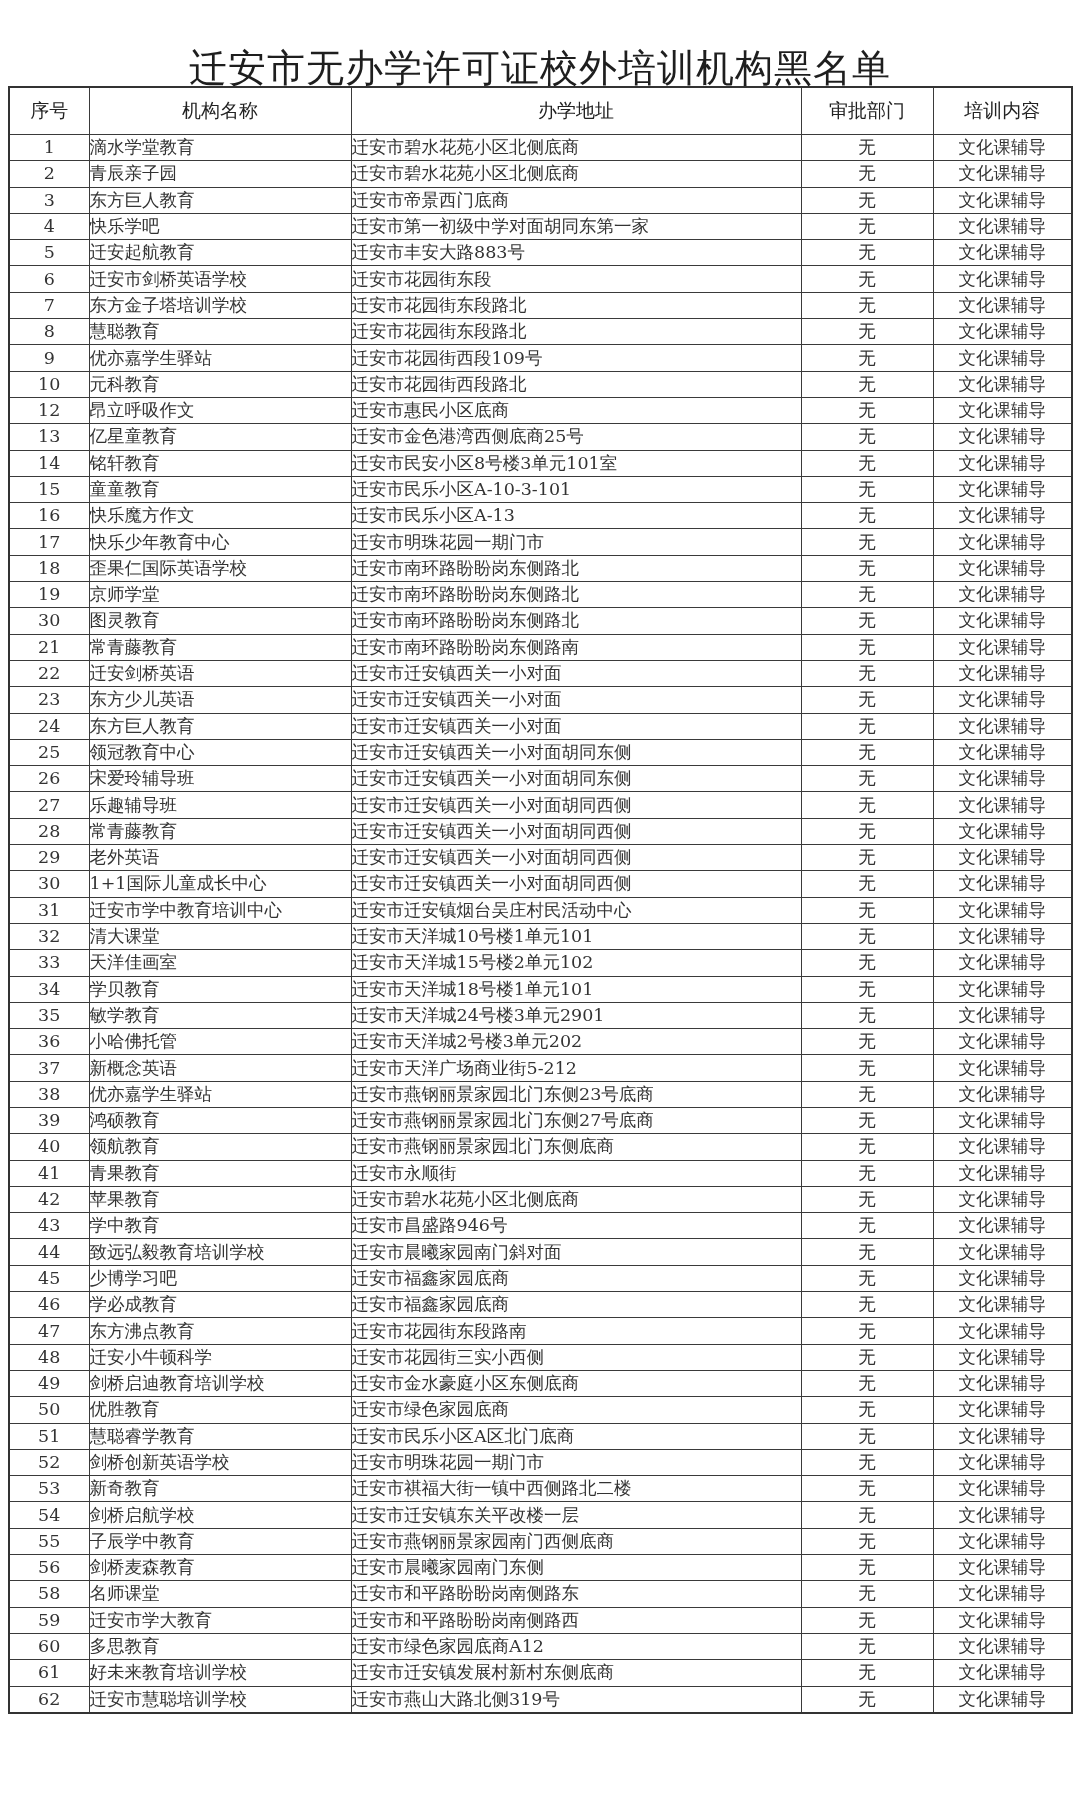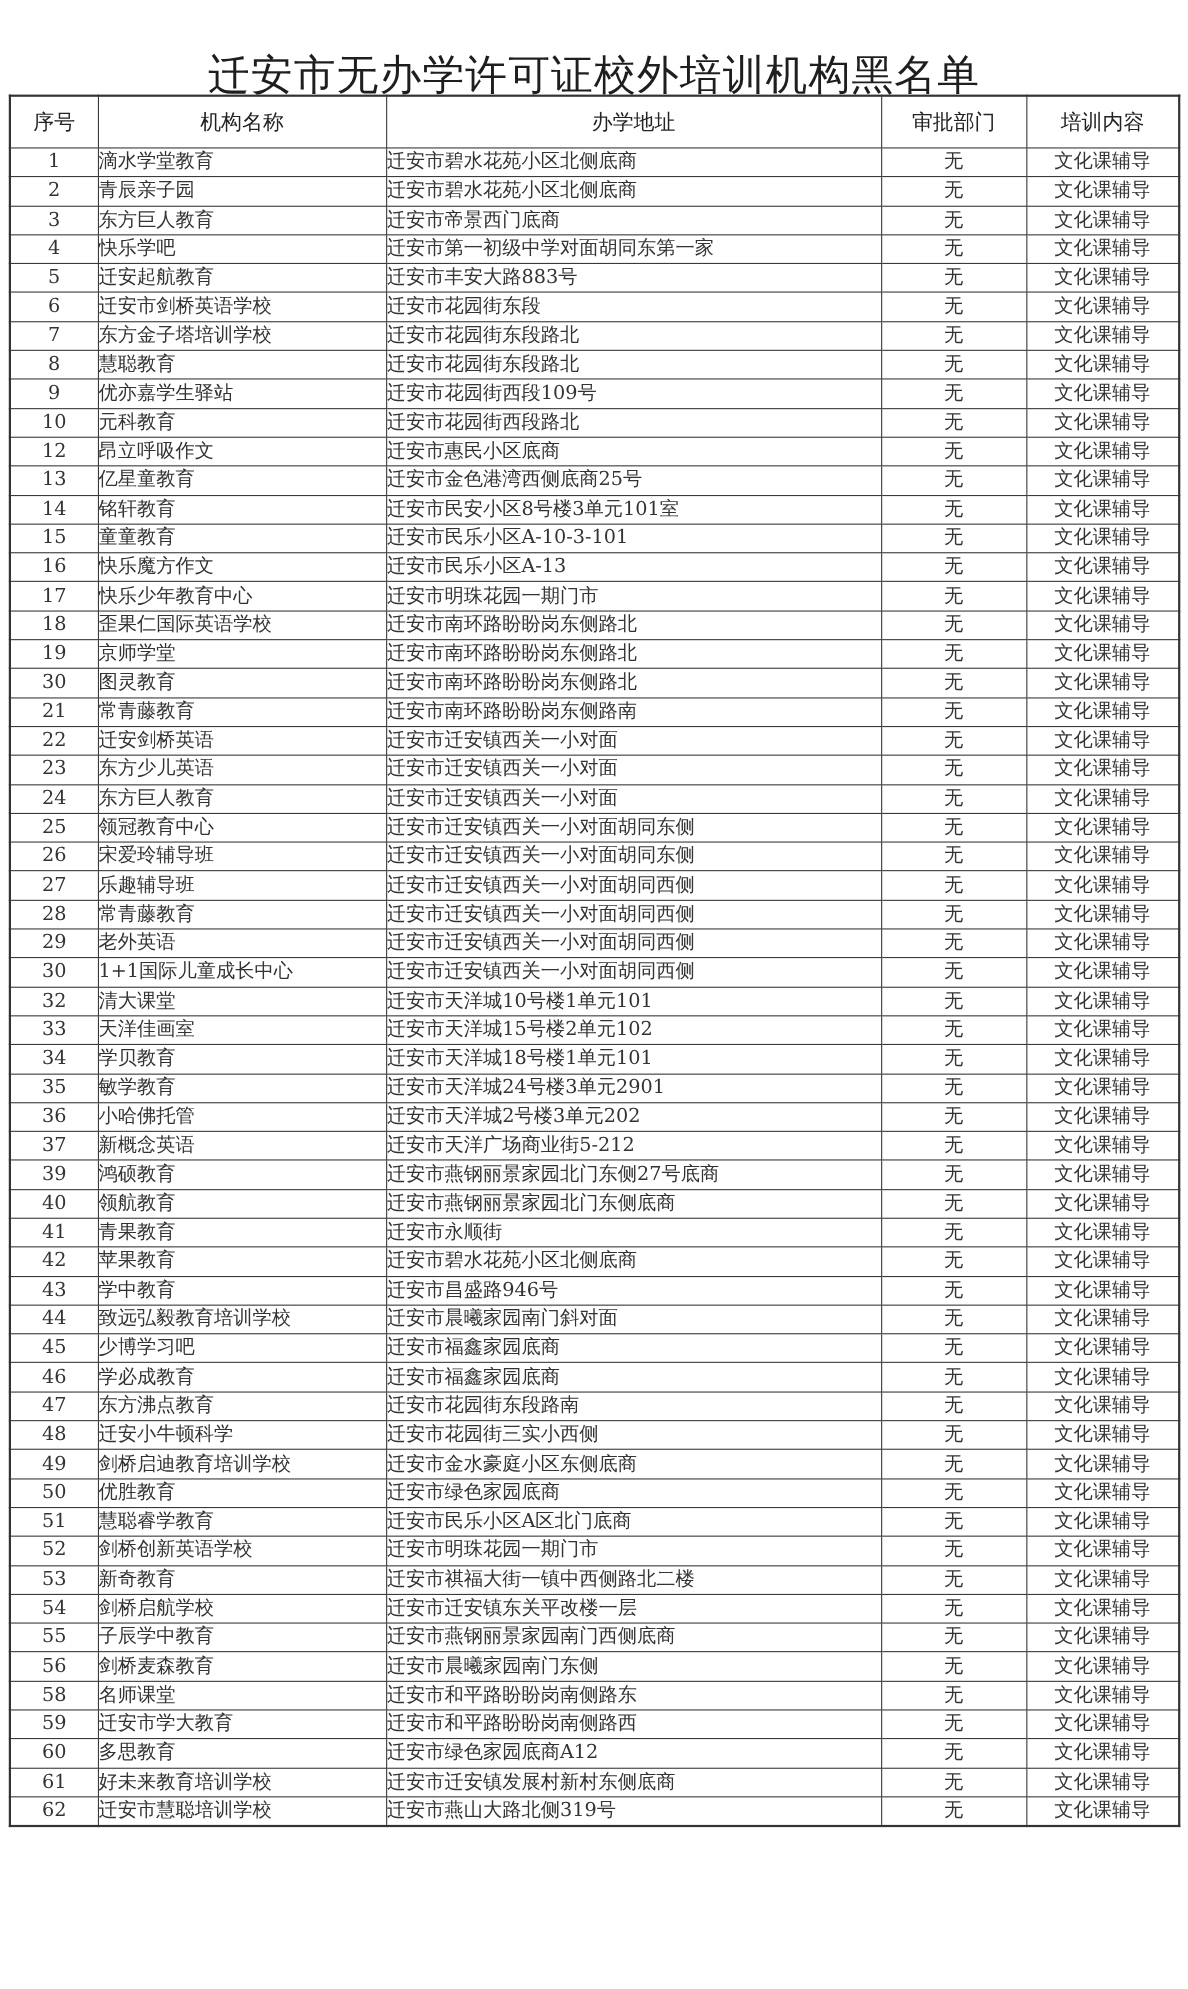--- a/index.html
+++ b/index.html
@@ -260,20 +260,27 @@
         <td class="c-content">文化课辅导</td>
       </tr>
       <tr>
         <td class="c-seq">30</td>
         <td class="c-name">1+1国际儿童成长中心</td>
         <td class="c-addr">迁安市迁安镇西关一小对面胡同西侧</td>
         <td class="c-dept">无</td>
         <td class="c-content">文化课辅导</td>
       </tr>
       <tr>
+        <td class="c-seq">31</td>
+        <td class="c-name">迁安市学中教育培训中心</td>
+        <td class="c-addr">迁安市迁安镇烟台吴庄村民活动中心</td>
+        <td class="c-dept">无</td>
+        <td class="c-content">文化课辅导</td>
+      </tr>
+      <tr>
         <td class="c-seq">32</td>
         <td class="c-name">清大课堂</td>
         <td class="c-addr">迁安市天洋城10号楼1单元101</td>
         <td class="c-dept">无</td>
         <td class="c-content">文化课辅导</td>
       </tr>
       <tr>
         <td class="c-seq">33</td>
         <td class="c-name">天洋佳画室</td>
         <td class="c-addr">迁安市天洋城15号楼2单元102</td>
@@ -298,20 +305,27 @@
         <td class="c-seq">36</td>
         <td class="c-name">小哈佛托管</td>
         <td class="c-addr">迁安市天洋城2号楼3单元202</td>
         <td class="c-dept">无</td>
         <td class="c-content">文化课辅导</td>
       </tr>
       <tr>
         <td class="c-seq">37</td>
         <td class="c-name">新概念英语</td>
         <td class="c-addr">迁安市天洋广场商业街5-212</td>
+        <td class="c-dept">无</td>
+        <td class="c-content">文化课辅导</td>
+      </tr>
+      <tr>
+        <td class="c-seq">38</td>
+        <td class="c-name">优亦嘉学生驿站</td>
+        <td class="c-addr">迁安市燕钢丽景家园北门东侧23号底商</td>
         <td class="c-dept">无</td>
         <td class="c-content">文化课辅导</td>
       </tr>
       <tr>
         <td class="c-seq">39</td>
         <td class="c-name">鸿硕教育</td>
         <td class="c-addr">迁安市燕钢丽景家园北门东侧27号底商</td>
         <td class="c-dept">无</td>
         <td class="c-content">文化课辅导</td>
       </tr>

